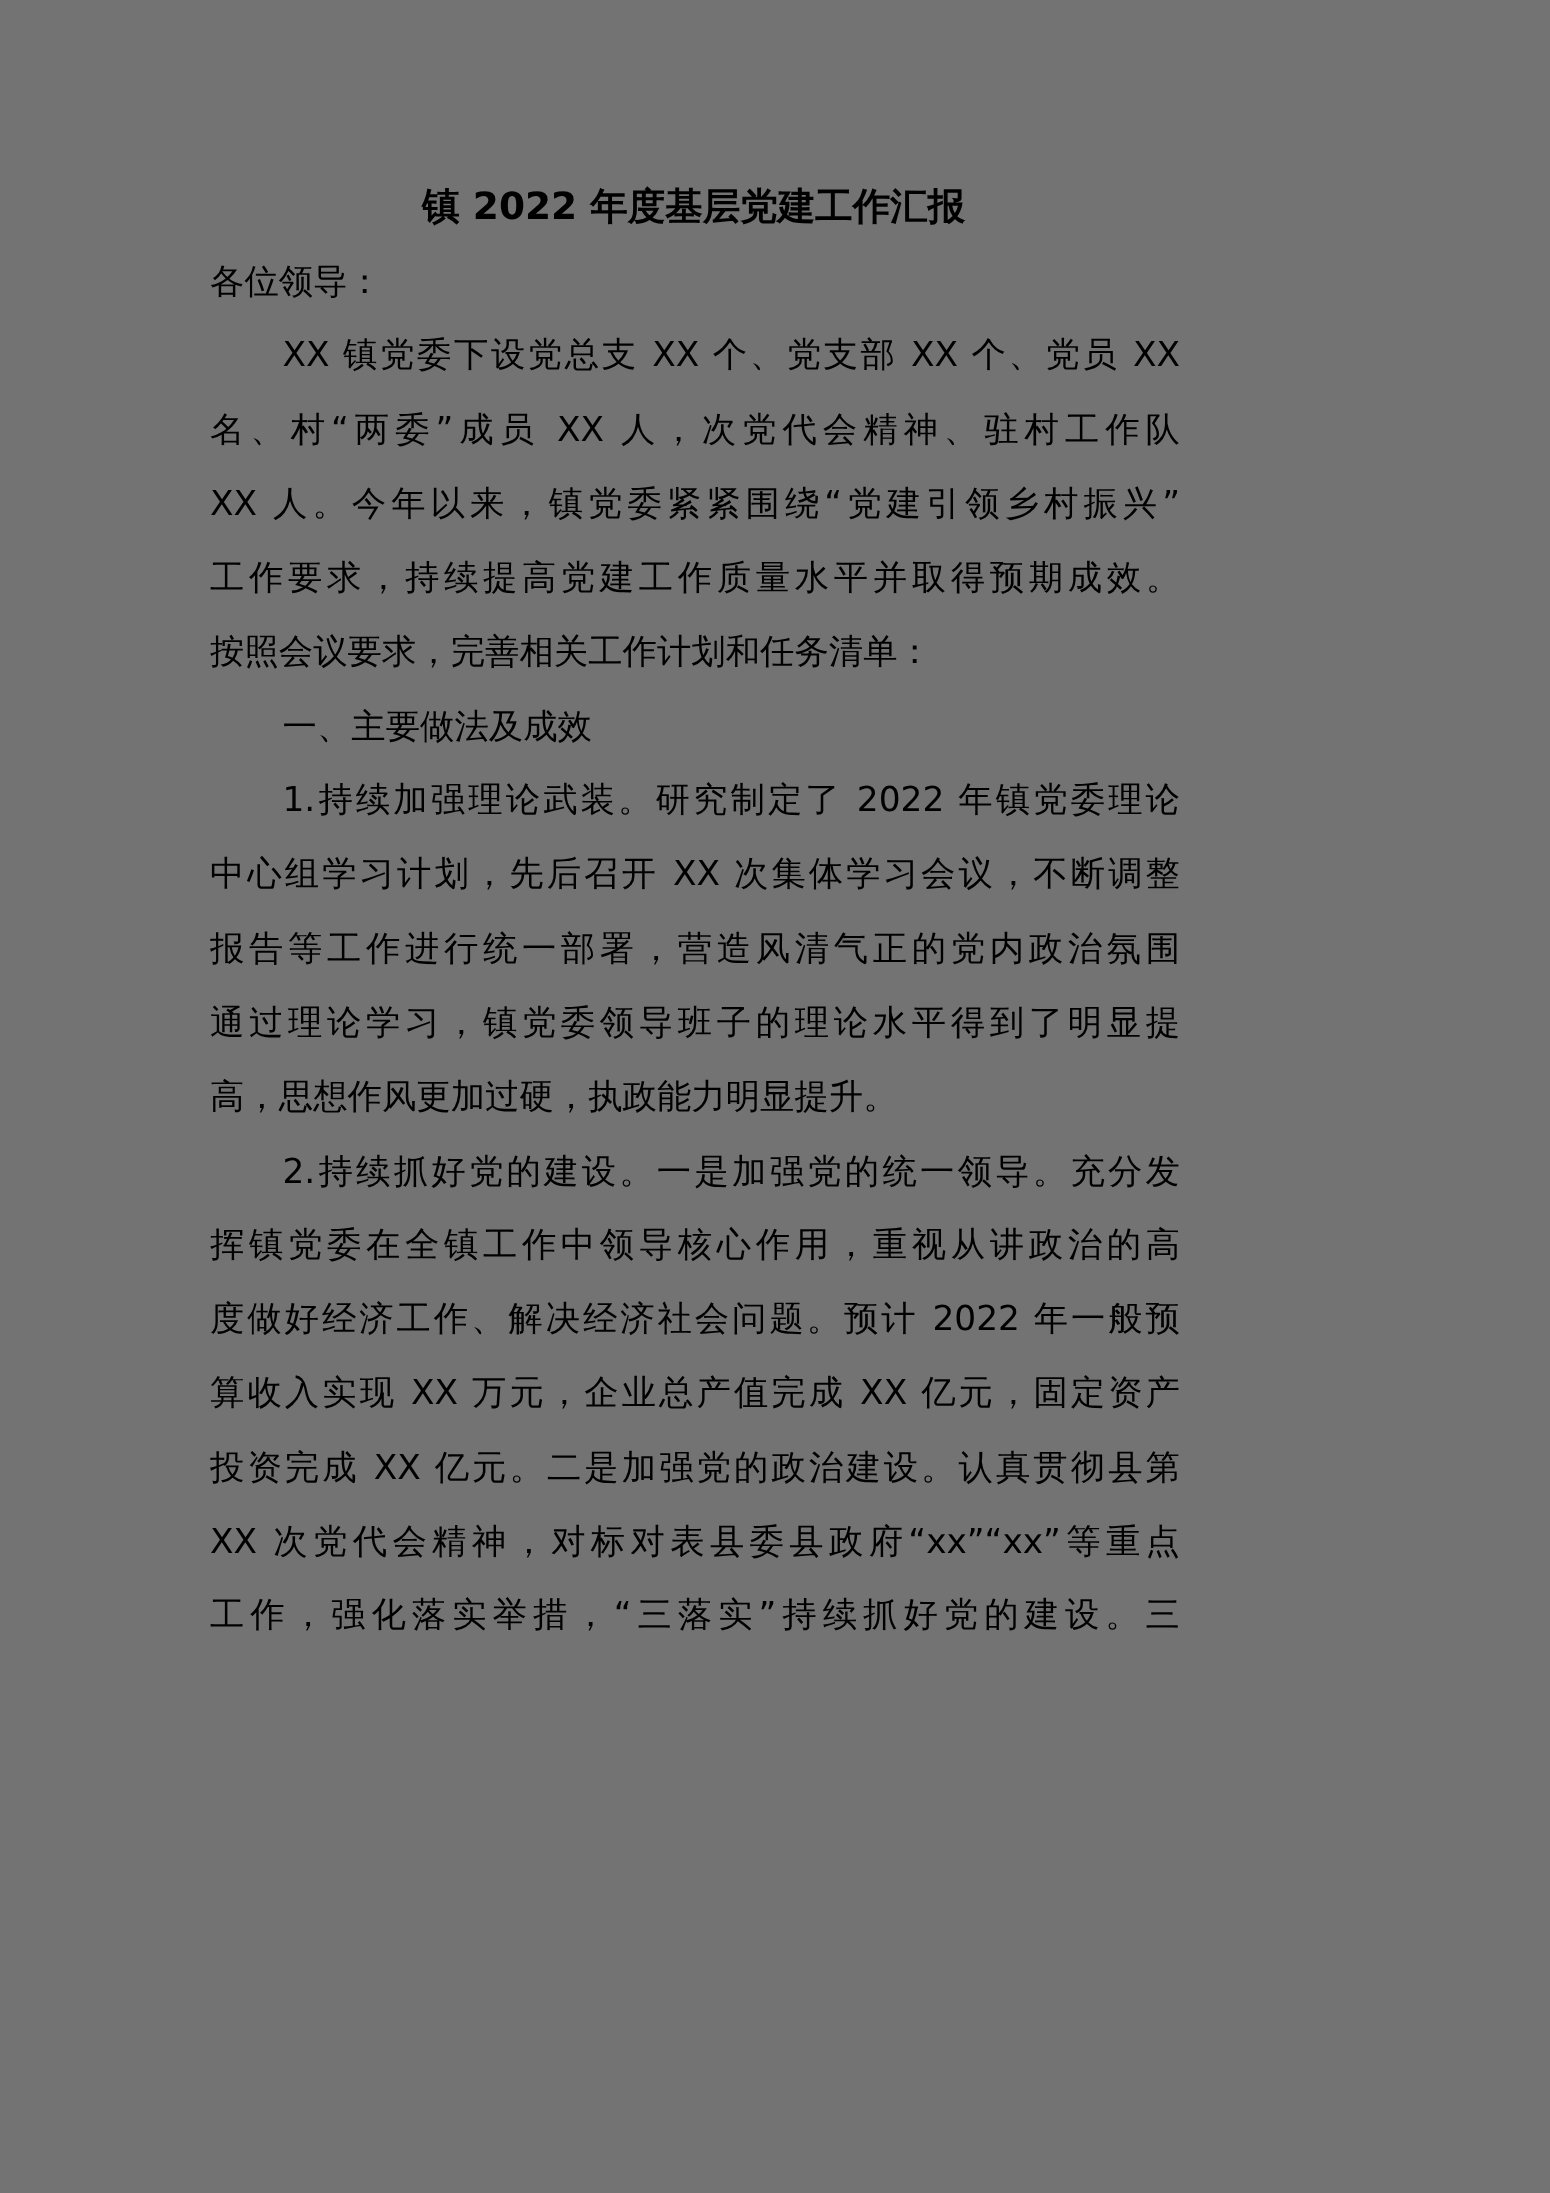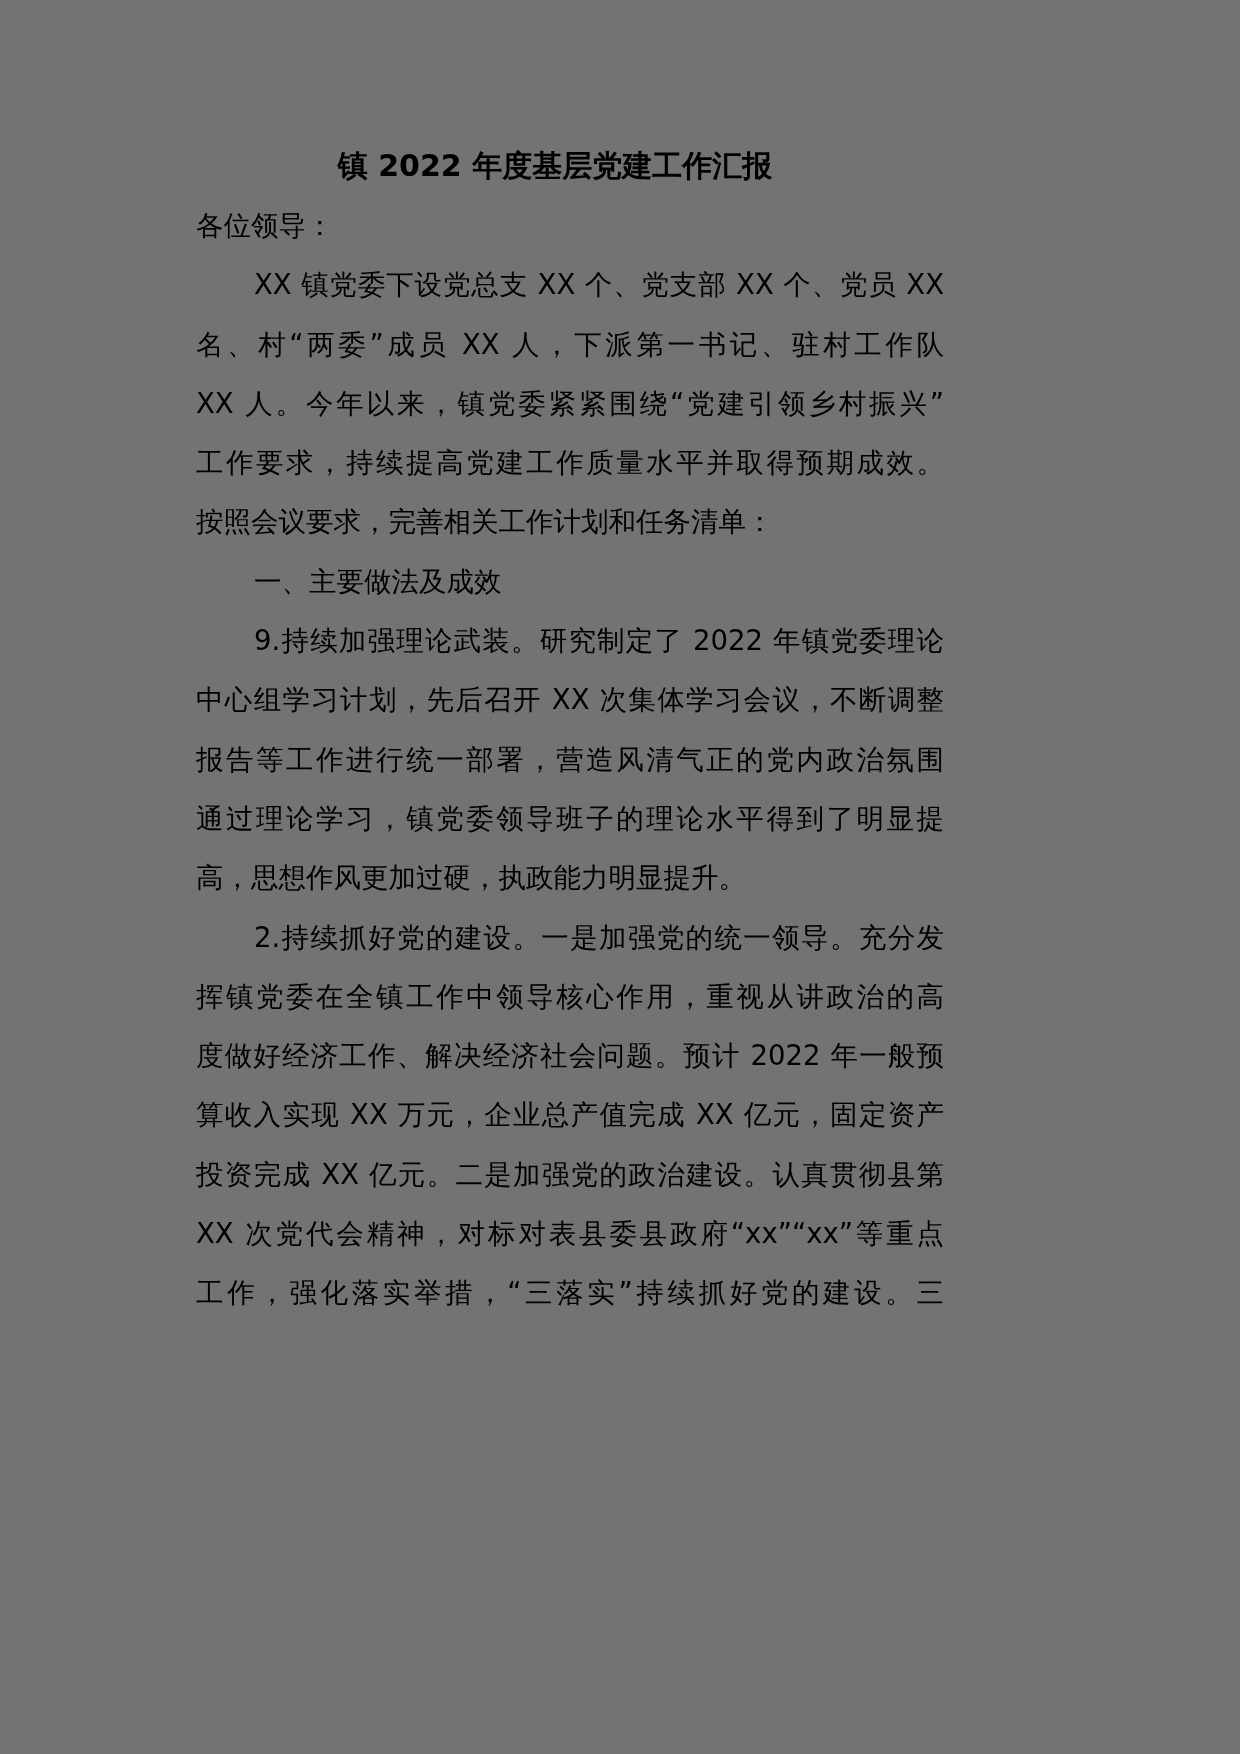--- a/index.html
+++ b/index.html
@@ -41,47 +41,46 @@
       width: 776px;
       font-size: 27.5px;
       line-height: 59.3px;
     }
     .line {
       display: block;
       white-space: nowrap;
       height: 59.3px;
       text-align: justify;
       text-align-last: justify;
-      margin-left: 28px;
     }
     .line.last {
       text-align-last: left;
     }
     .indent {
       padding-left: 58px;
     }
   </style>
 </head>
 <body>
 
 <div class="page">
   <div class="title">镇 2022 年度基层党建工作汇报</div>
 
   <div class="body">
     <span class="line last">各位领导：</span>
 
     <span class="line indent">XX 镇党委下设党总支 XX 个、党支部 XX 个、党员 XX</span>
-    <span class="line">名、村“两委”成员 XX 人，下派第一书记、驻村工作队</span>
+    <span class="line">名、村“两委”成员 XX 人，次党代会精神、驻村工作队</span>
     <span class="line">XX 人。今年以来，镇党委紧紧围绕“党建引领乡村振兴”</span>
     <span class="line">工作要求，持续提高党建工作质量水平并取得预期成效。</span>
     <span class="line last">按照会议要求，完善相关工作计划和任务清单：</span>
 
     <span class="line last indent">一、主要做法及成效</span>
 
-    <span class="line indent">9.持续加强理论武装。研究制定了 2022 年镇党委理论</span>
+    <span class="line indent">1.持续加强理论武装。研究制定了 2022 年镇党委理论</span>
     <span class="line">中心组学习计划，先后召开 XX 次集体学习会议，不断调整</span>
     <span class="line">报告等工作进行统一部署，营造风清气正的党内政治氛围</span>
     <span class="line">通过理论学习，镇党委领导班子的理论水平得到了明显提</span>
     <span class="line last">高，思想作风更加过硬，执政能力明显提升。</span>
 
     <span class="line indent">2.持续抓好党的建设。一是加强党的统一领导。充分发</span>
     <span class="line">挥镇党委在全镇工作中领导核心作用，重视从讲政治的高</span>
     <span class="line">度做好经济工作、解决经济社会问题。预计 2022 年一般预</span>
     <span class="line">算收入实现 XX 万元，企业总产值完成 XX 亿元，固定资产</span>
     <span class="line">投资完成 XX 亿元。二是加强党的政治建设。认真贯彻县第</span>

